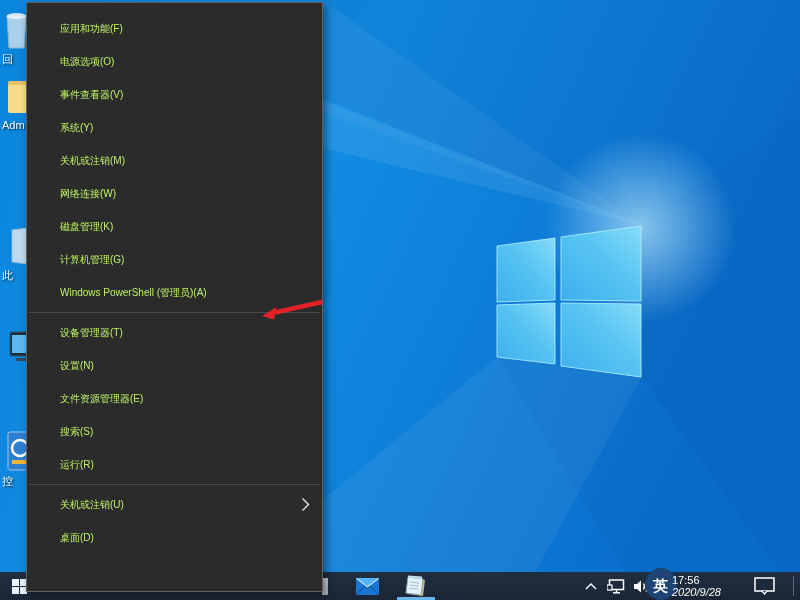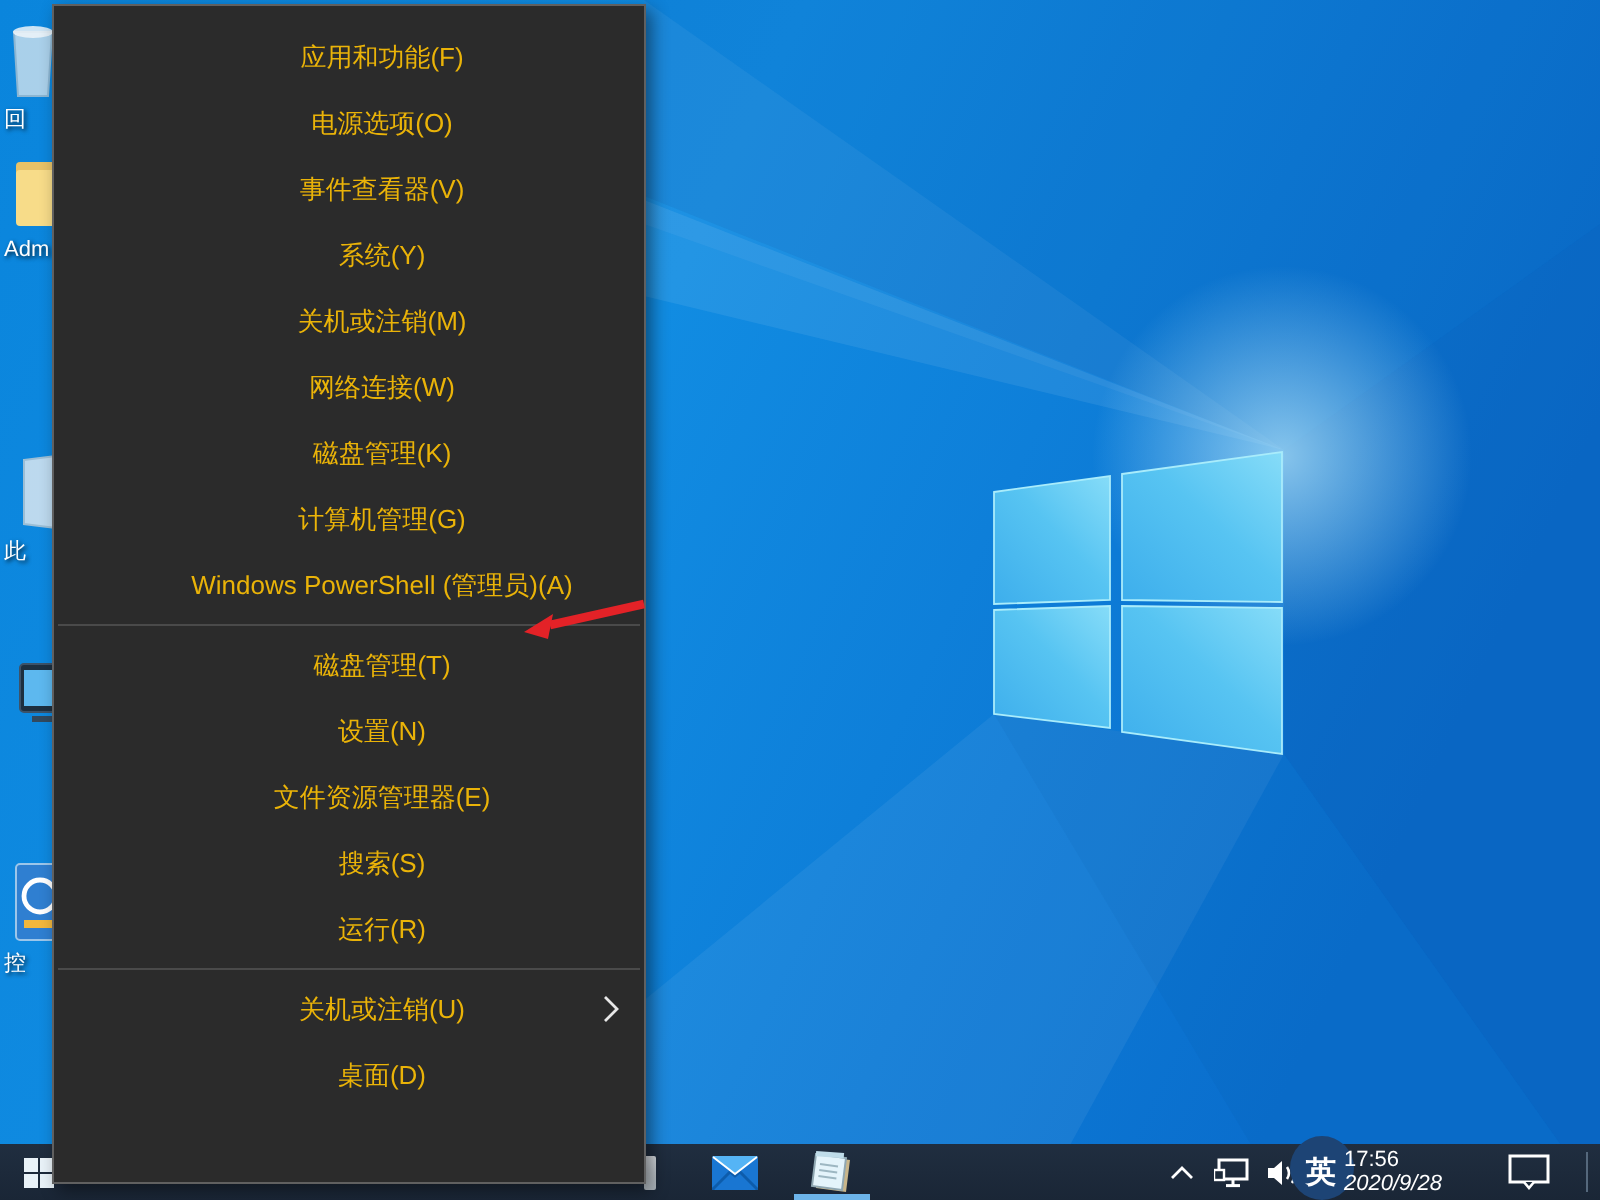--- a/index.html
+++ b/index.html
@@ -16,21 +16,21 @@
   .desk-label{position:absolute;left:2px;white-space:nowrap;}
   
   .winx-menu{
     position:absolute;left:26px;top:2px;width:297px;height:590px;z-index:10;
     background:#2b2b2b;border:1px solid #606060;
     box-shadow:3px 3px 8px rgba(0,0,0,.45);
     box-sizing:border-box;padding-top:9px;
   }
   .menu-item{
     height:33px;line-height:33px;padding-left:33px;position:relative;
-    color:#eab308;font-size:13px;cursor:default;white-space:nowrap;text-align:center;
+    color:#bef264;font-size:10px;cursor:default;white-space:nowrap;
   }
   .menu-sep{height:1px;background:#4a4a4a;margin:3px 2px;}
   .submenu-chevron{position:absolute;right:12px;top:9px;}
   
   .annotation-layer{position:absolute;inset:0;z-index:30;pointer-events:none;}
   
   .taskbar{
     position:absolute;left:0;bottom:0;width:800px;height:28px;z-index:5;
     background:linear-gradient(#202e40,#1a2636);
   }
@@ -201,21 +201,21 @@
   <div class="menu-item"><span>应用和功能(F)</span></div>
   <div class="menu-item"><span>电源选项(O)</span></div>
   <div class="menu-item"><span>事件查看器(V)</span></div>
   <div class="menu-item"><span>系统(Y)</span></div>
   <div class="menu-item"><span>关机或注销(M)</span></div>
   <div class="menu-item"><span>网络连接(W)</span></div>
   <div class="menu-item"><span>磁盘管理(K)</span></div>
   <div class="menu-item"><span>计算机管理(G)</span></div>
   <div class="menu-item"><span>Windows PowerShell (管理员)(A)</span></div>
   <div class="menu-sep"></div>
-  <div class="menu-item"><span>磁盘管理(T)</span></div>
+  <div class="menu-item"><span>设备管理器(T)</span></div>
   <div class="menu-item"><span>设置(N)</span></div>
   <div class="menu-item"><span>文件资源管理器(E)</span></div>
   <div class="menu-item"><span>搜索(S)</span></div>
   <div class="menu-item"><span>运行(R)</span></div>
   <div class="menu-sep"></div>
   <div class="menu-item">
     <span>关机或注销(U)</span>
     <svg class="submenu-chevron" width="9" height="15" viewBox="0 0 9 15">
       <polyline points="1.5,1.5 7.5,7.5 1.5,13.5" fill="none" stroke="#e8e8e8" stroke-width="1.4"></polyline>
     </svg>

